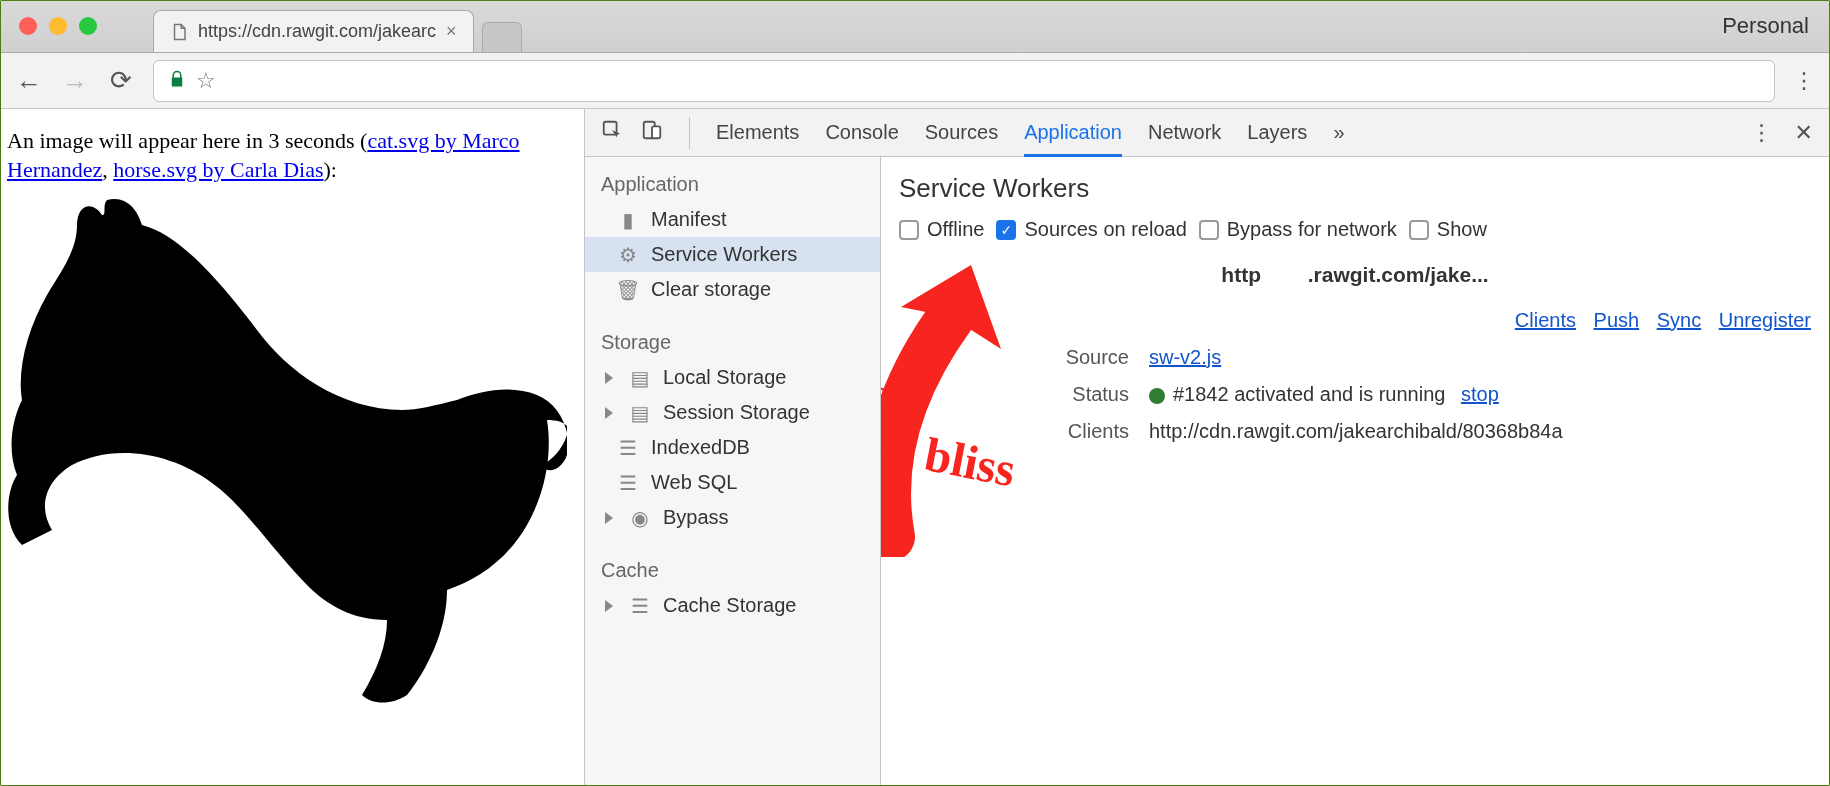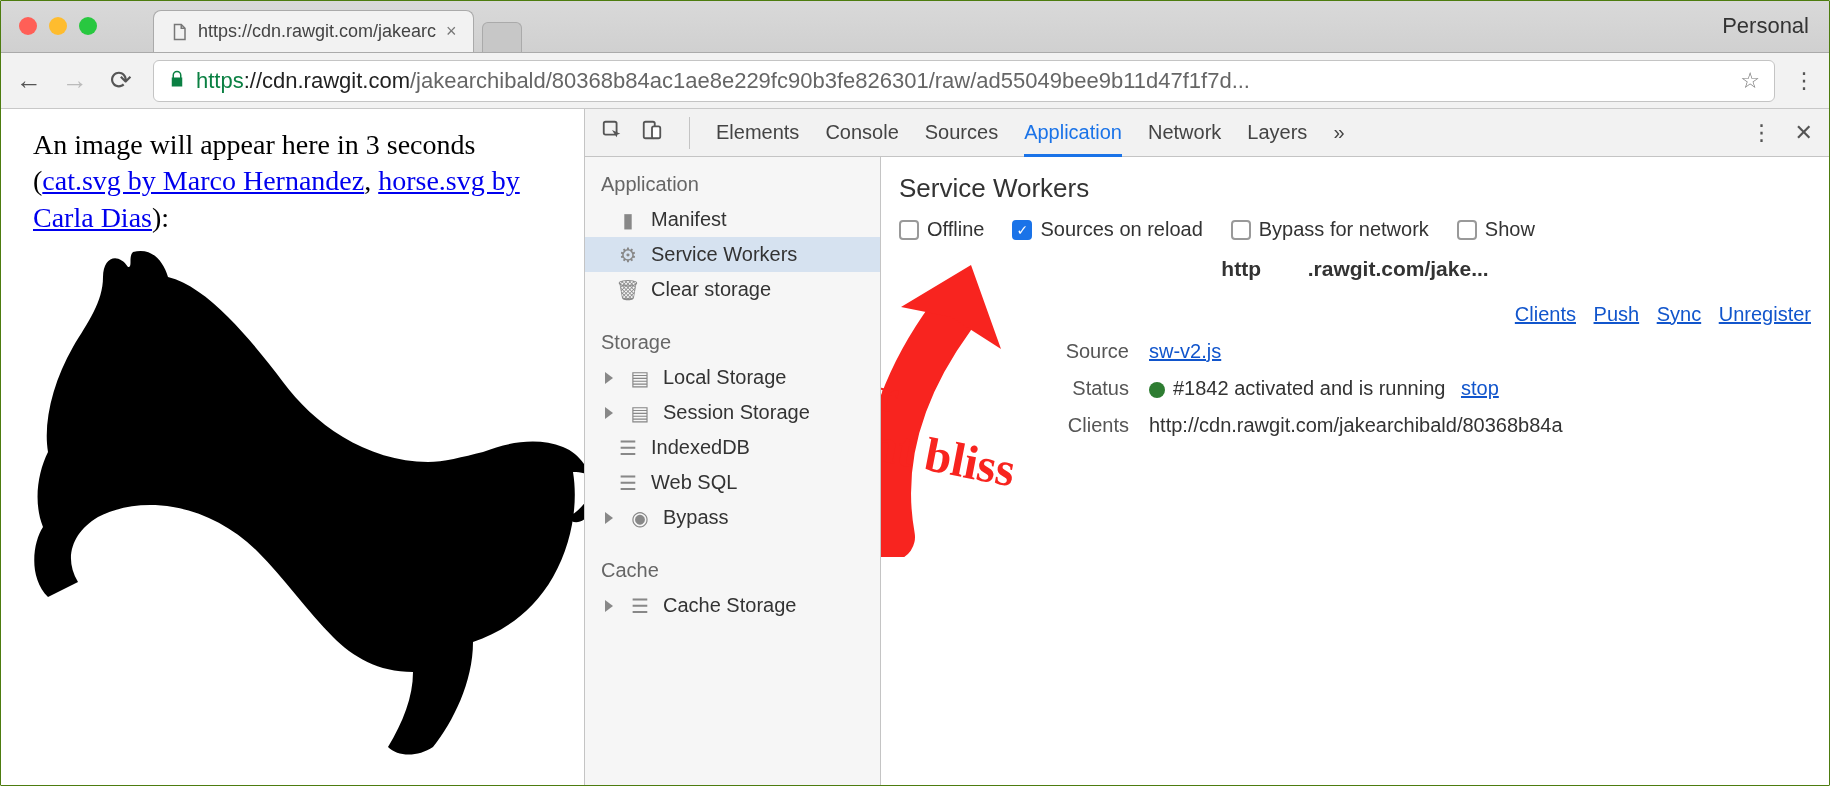--- a/index.html
+++ b/index.html
@@ -24,21 +24,21 @@
   .omnibox { flex:1; height:42px; background:#fff; border:1px solid #c4c4c4; border-radius:6px; display:flex; align-items:center; padding:0 14px; font-size:22px; gap:10px; overflow:hidden;}
   .omnibox .lock{color:#0b8043;}
   .omnibox .url{white-space:nowrap;overflow:hidden;text-overflow:ellipsis;flex:1;}
   .omnibox .scheme{color:#0b8043;}
   .omnibox .host{color:#222;}
   .omnibox .path{color:#666;}
   .omnibox .star{color:#777;}
   .menu-dots{color:#555;font-size:22px;}
 
   .content-row { flex:1; display:flex; min-height:0; }
-  .page { width:583px; padding:18px 32px; font-family:"Times New Roman",serif; font-size:28px; line-height:1.3; color:#000; overflow:hidden;}
+  .page { width:583px; padding:18px 6px; font-family:"Times New Roman",serif; font-size:22px; line-height:1.3; color:#000; overflow:hidden;}
   .page a{color:#0000EE;text-decoration:underline;}
   .horse{margin-top:6px;}
   .horse svg{width:560px;height:auto;display:block;}
 
   
   .devtools { flex:1; display:flex; flex-direction:column; border-left:1px solid #c4c4c4; min-width:0;}
   .dt-tabs { height:48px; background:#f2f2f2; border-bottom:1px solid #c4c4c4; display:flex; align-items:center; gap:26px; padding:0 16px; font-size:20px; color:#444; position:relative;}
   .dt-tabs .tool-ico{display:flex;gap:18px;align-items:center;}
   .dt-tabs .tool-ico svg{width:22px;height:22px;stroke:#555;fill:none;stroke-width:2;}
   .dt-tabs .divider{width:1px;height:32px;background:#c4c4c4;}
@@ -51,21 +51,21 @@
   .dt-sidebar{width:296px;background:#f6f6f6;border-right:1px solid #c4c4c4;padding:10px 0;font-size:20px;color:#333;overflow:hidden;}
   .dt-group-title{padding:6px 16px;color:#666;font-size:20px;}
   .dt-item{display:flex;align-items:center;gap:12px;padding:6px 16px 6px 32px;white-space:nowrap;}
   .dt-item .ico{width:22px;height:22px;display:flex;align-items:center;justify-content:center;color:#888;}
   .dt-item.sel{background:#d6e2f0;}
   .dt-expander{display:inline-block;width:0;height:0;border-top:6px solid transparent;border-bottom:6px solid transparent;border-left:8px solid #888;margin-right:4px;}
   .dt-item.subtree{padding-left:20px;}
 
   .dt-main{flex:1;padding:16px 18px;overflow:hidden;position:relative;font-size:20px;color:#333;}
   .sw-title{font-size:26px;margin-bottom:14px;}
-  .sw-checks{display:flex;align-items:flex-start;gap:28px;margin-bottom:16px;white-space:nowrap;}
+  .sw-checks{display:flex;align-items:flex-start;gap:12px;margin-bottom:22px;white-space:nowrap;}
   .sw-checks label{display:flex;align-items:center;gap:8px;}
   .chk{width:20px;height:20px;border:2px solid #999;border-radius:4px;display:inline-flex;align-items:center;justify-content:center;background:#fff;}
   .chk.checked{background:#1a73e8;border-color:#1a73e8;color:#fff;font-size:14px;}
   .sw-origin-row{display:flex;align-items:center;gap:22px;margin-bottom:14px;white-space:nowrap;flex-direction:column;}
   .sw-origin{font-weight:bold;font-size:21px;}
   .sw-links a{color:#1155cc;text-decoration:underline;margin-left:12px;font-size:20px;}
   .sw-grid{display:grid;grid-template-columns:100px 1fr;row-gap:14px;column-gap:20px;margin-left:130px;font-size:20px;}
   .sw-grid .lbl{color:#555;text-align:right;}
   .sw-grid a{color:#1155cc;text-decoration:underline;}
   .status-dot{display:inline-block;width:16px;height:16px;border-radius:50%;background:#2e7d32;margin-right:8px;vertical-align:middle;}
@@ -103,23 +103,20 @@
   <div class="addr-bar">
     <div class="nav-btn">←</div>
     <div class="nav-btn disabled">→</div>
     <div class="nav-btn">⟳</div>
     <div class="omnibox">
       <span class="lock">
         <svg width="18" height="18" viewBox="0 0 24 24">
             <path fill="#0b8043" d="M6 10V7a6 6 0 1 1 12 0v3h1v12H5V10h1zm2 0h8V7a4 4 0 1 0-8 0v3z"></path>
           </svg>
       </span>
-      <span class="url">
-        <span class="scheme">https</span><span class="host">://cdn.rawgit.com</span><span class="path">/jakearchibald/80368b84ac1ae8e229fc90b3fe826301/raw/ad55049bee9b11d47f1f7d...</span>
-      </span>
       <span class="star">☆</span>
     </div>
     <div class="menu-dots">⋮</div>
   </div>
 
   <div class="content-row">
 
     <div class="page">
       <p>
         <span>An image will appear here in 3 seconds (</span><a>cat.svg by Marco Hernandez</a><span>, </span><a>horse.svg by Carla Dias</a><span>):</span>

